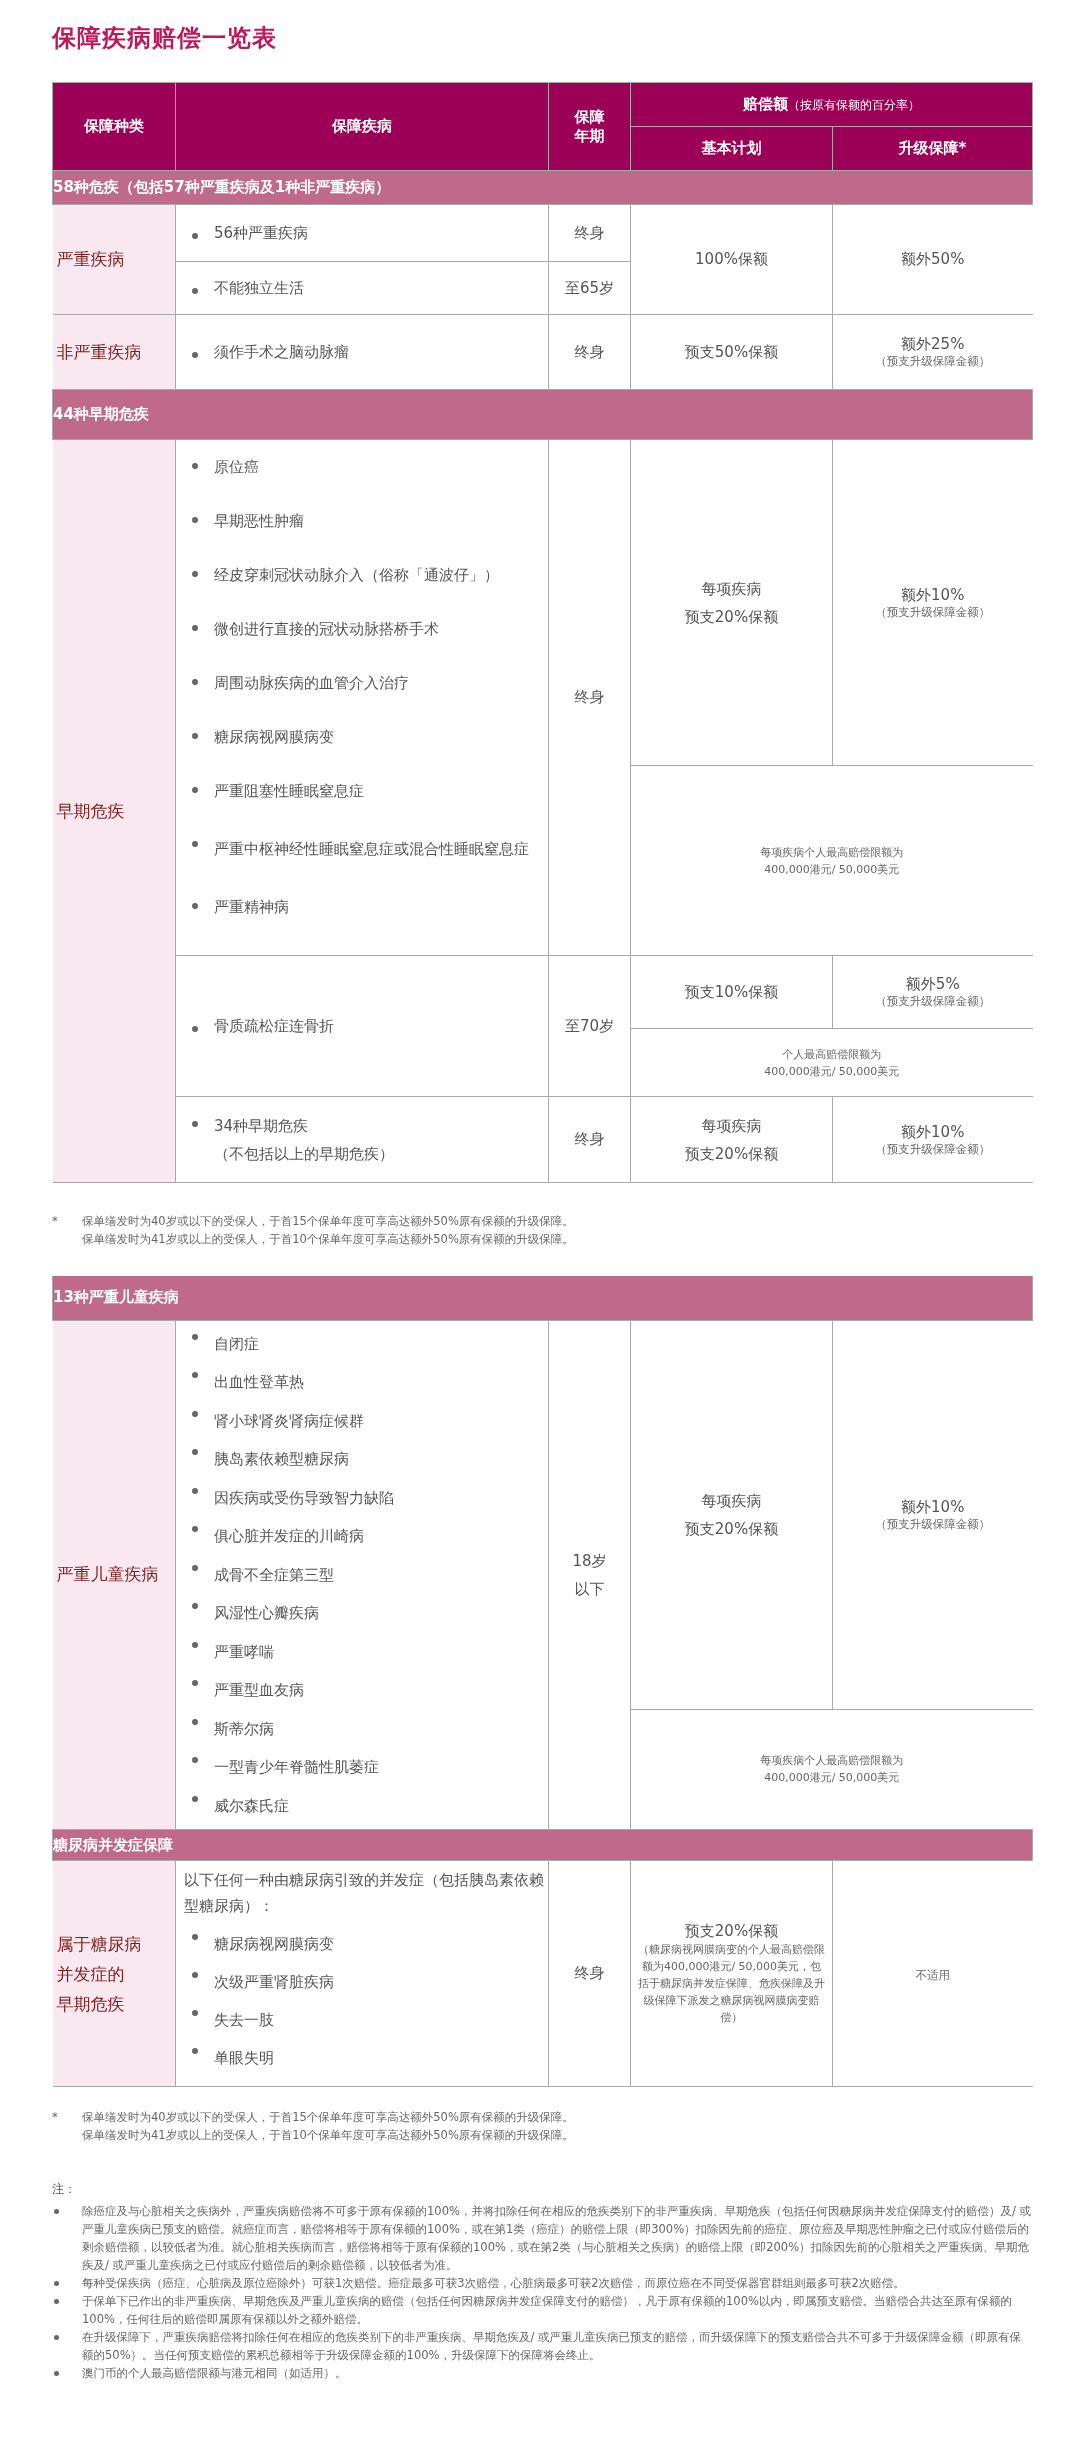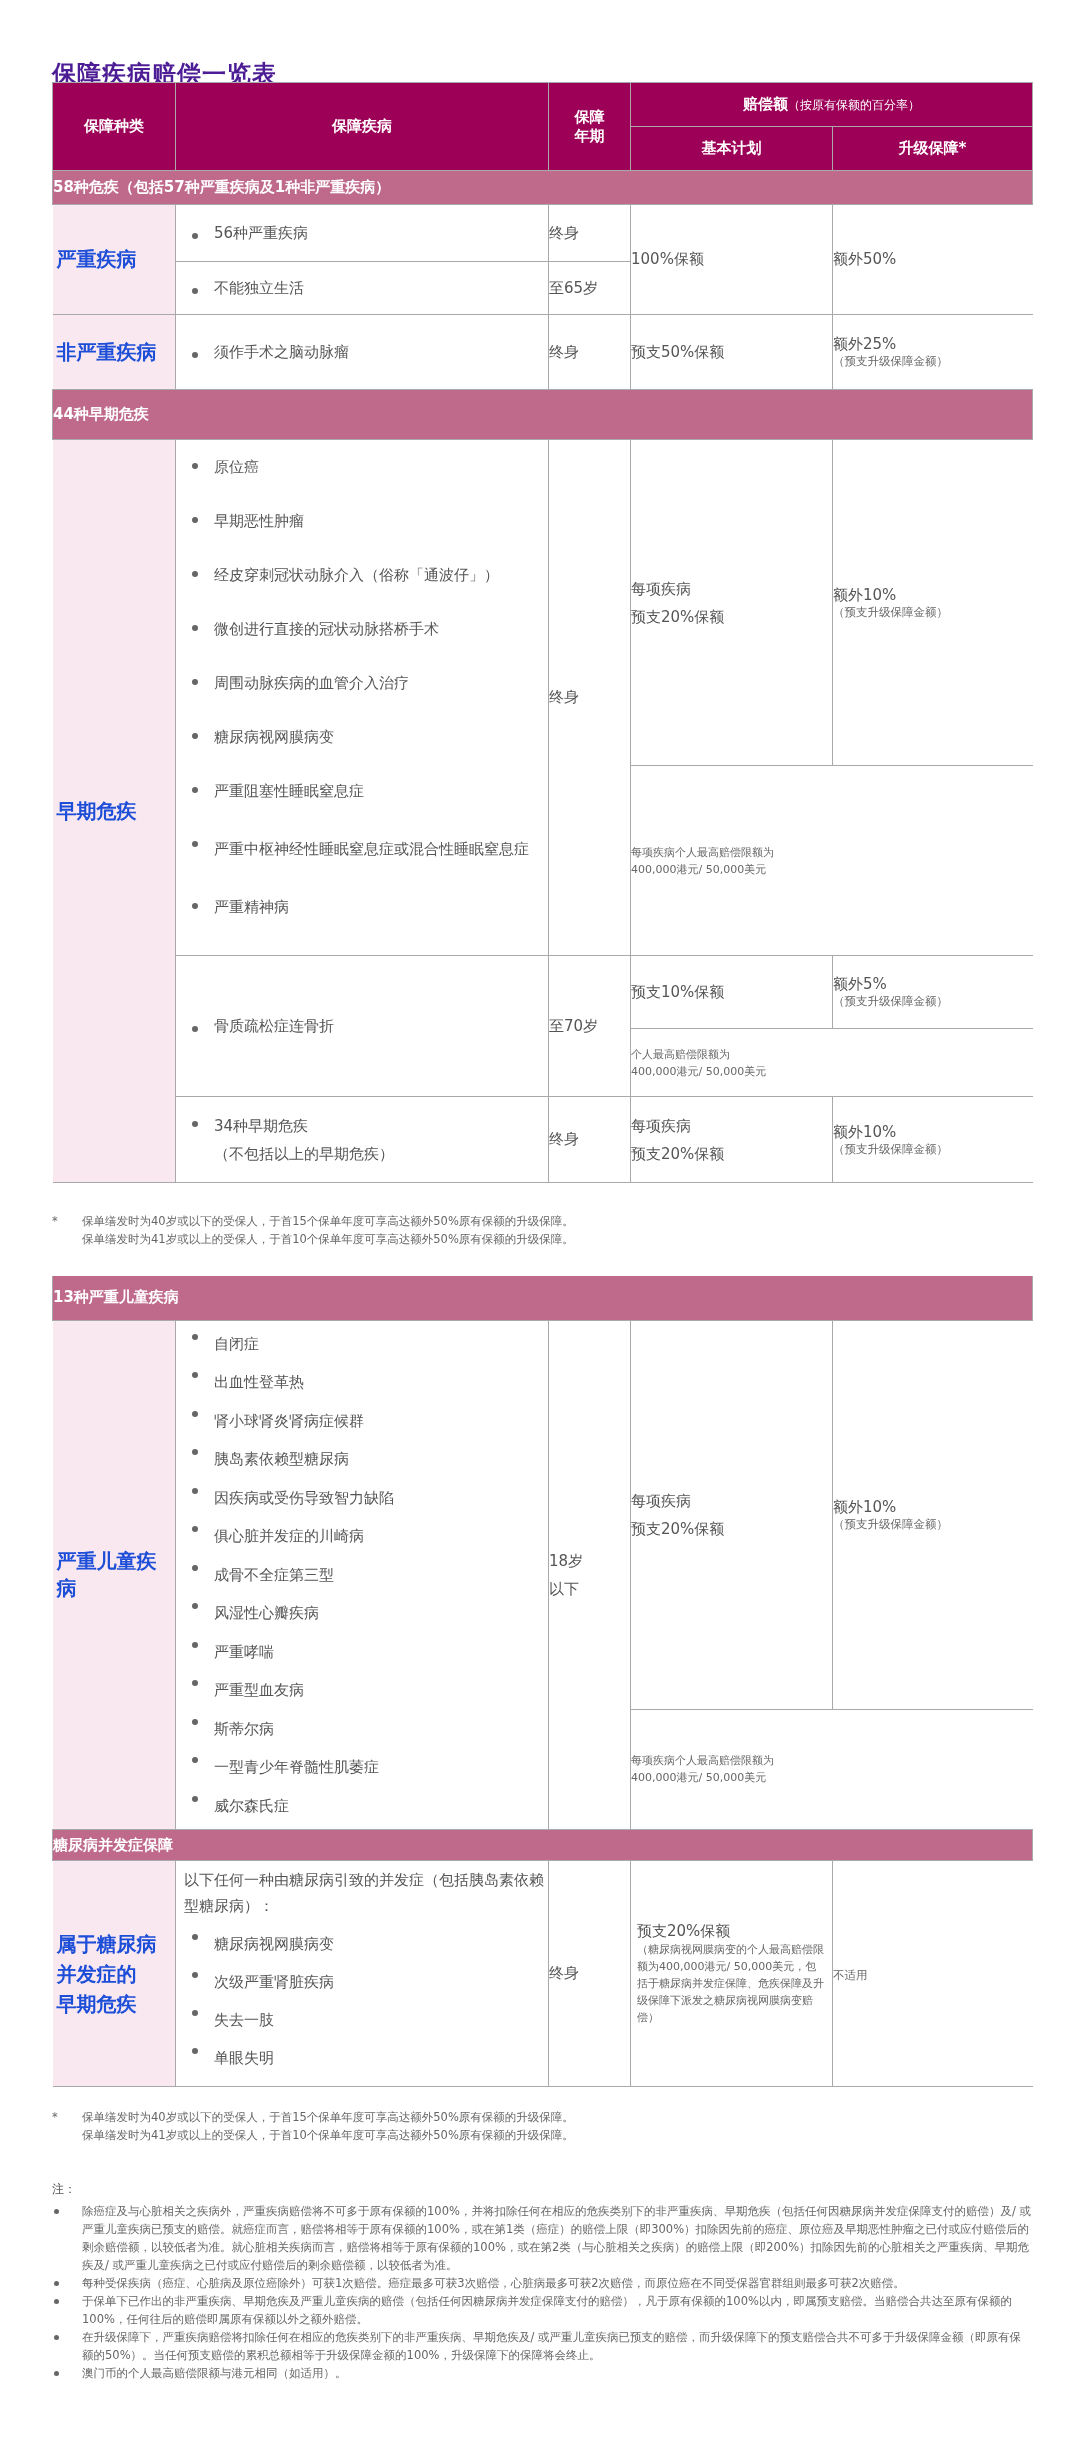--- a/index.html
+++ b/index.html
@@ -1,28 +1,28 @@
 <!DOCTYPE html>
 <html><head>
 <meta charset="utf-8">
 <style>
   html,body{margin:0;padding:0;background:#ffffff;}
   body{width:1080px;height:2463px;position:relative;font-family:"DejaVu Sans","Liberation Sans",sans-serif;color:#555;overflow:hidden;}
-  .title{position:absolute;left:52px;top:22px;font-size:24px;font-weight:bold;color:#4c1d95;letter-spacing:1px;margin-top:36px;}
+  .title{position:absolute;left:52px;top:22px;font-size:24px;font-weight:bold;color:#be185d;letter-spacing:1px;}
   table.t{position:absolute;left:52px;border-collapse:collapse;table-layout:fixed;width:980px;}
   table.t td, table.t th{padding:0;border:1px solid #a9a9a9;vertical-align:middle;}
   .hdr th{background:#9c0057;color:#fff;font-weight:bold;font-size:15px;text-align:center;border:1px solid #e9a6c7;}
   .hdr .sub{font-weight:normal;font-size:12px;}
   .sec td{background:#bf6a8b;color:#fff;font-weight:bold;font-size:15px;padding-left:6px;border-left:none;border-right:none;border-top:2px solid #f3d5e2;border-bottom:none;}
-  .cat{background:#f9e8f0;color:#1d4ed8;font-size:20px;padding-left:4px!important;border-left:none!important;font-weight:bold;}
+  .cat{background:#f9e8f0;color:#7f1d1d;font-size:17px;padding-left:4px!important;border-left:none!important;}
   .dz{font-size:15px;color:#555;}
   .dz ul{margin:4px;padding:0 0 0 12px;list-style:none;}
   .dz li{position:relative;padding-left:22px;}
   .dz li::before{content:"";position:absolute;left:0;top:9px;width:6px;height:6px;border-radius:50%;background:#666;}
-  .c{text-align:left;font-size:15px;color:#555;}
+  .c{text-align:center;font-size:15px;color:#555;}
   .small{font-size:11.5px;color:#666;}
   .tiny{font-size:11px;color:#666;line-height:17px;}
   .noteblock{position:absolute;left:52px;width:980px;font-size:11.5px;color:#666;line-height:18px;}
   .fn{position:absolute;left:52px;font-size:11.5px;color:#666;line-height:18px;}
   .fn .star{position:absolute;left:0;top:0;}
   .fn .txt{margin-left:30px;}
   .notes-title{font-size:12px;color:#555;}
   .notes ul{margin:4px 0 0 0;padding:0;list-style:none;}
   .notes li{position:relative;padding-left:30px;}
   .notes li::before{content:"";position:absolute;left:2px;top:7px;width:5px;height:5px;border-radius:50%;background:#666;}

